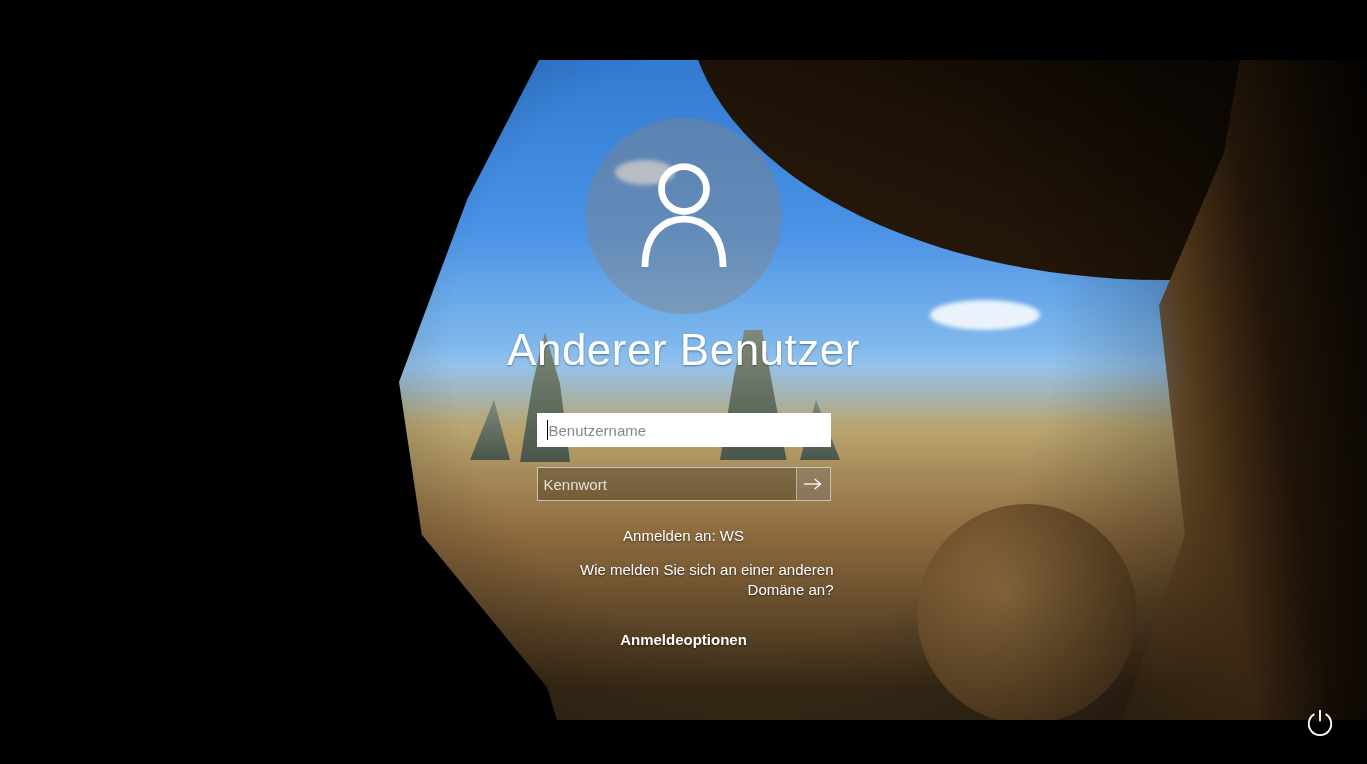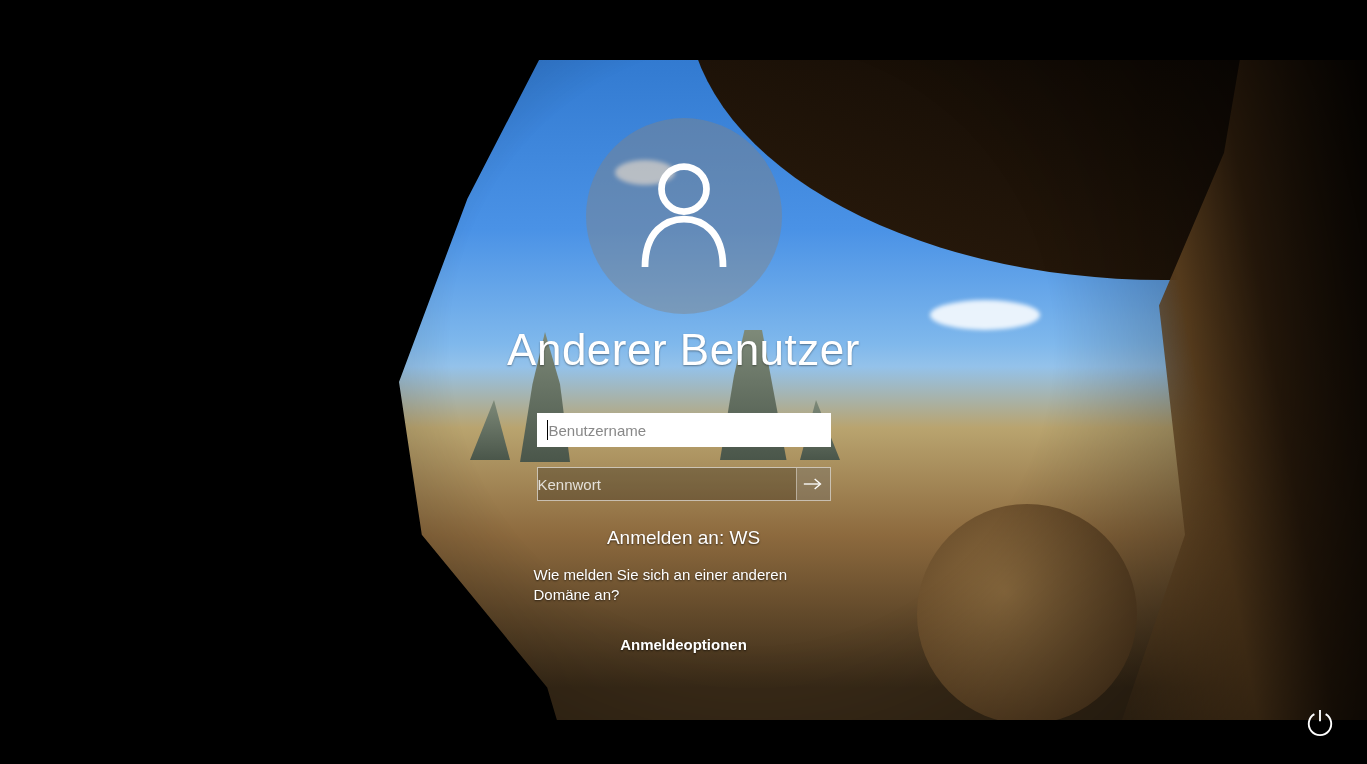--- a/index.html
+++ b/index.html
@@ -192,21 +192,21 @@
       height: 34px;
       border: 1px solid rgba(255,255,255,0.6);
       background: rgba(0,0,0,0.25);
     }
     .text-input.password {
       flex: 1;
       height: 100%;
       background: transparent;
       border: none;
       color: #fff;
-      padding: 0 0;
+      padding: 0 6px;
       font-size: 15px;
       outline: none;
     }
     .text-input.password::placeholder {
       color: rgba(255,255,255,0.8);
     }
     .submit-btn {
       width: 34px;
       height: 100%;
       background: rgba(255,255,255,0.15);
@@ -226,27 +226,27 @@
       width: 1px;
       height: 20px;
       background: #000;
       animation: blink 1s step-end infinite;
       pointer-events: none;
     }
     @keyframes blink { 50% { opacity: 0; } }
 
     .info-line {
       margin-top: 26px;
-      font-size: 19px;
+      font-size: 15px;
       text-shadow: 0 1px 2px rgba(0,0,0,0.6);
     }
     .info-link {
       margin-top: 16px;
       font-size: 15px;
-      text-align: left;
+      text-align: right;
       max-width: 300px;
       line-height: 1.35;
       text-shadow: 0 1px 2px rgba(0,0,0,0.6);
       cursor: pointer;
     }
     .signin-options {
       margin-top: 30px;
       font-size: 15px;
       text-shadow: 0 1px 2px rgba(0,0,0,0.6);
       cursor: pointer;

